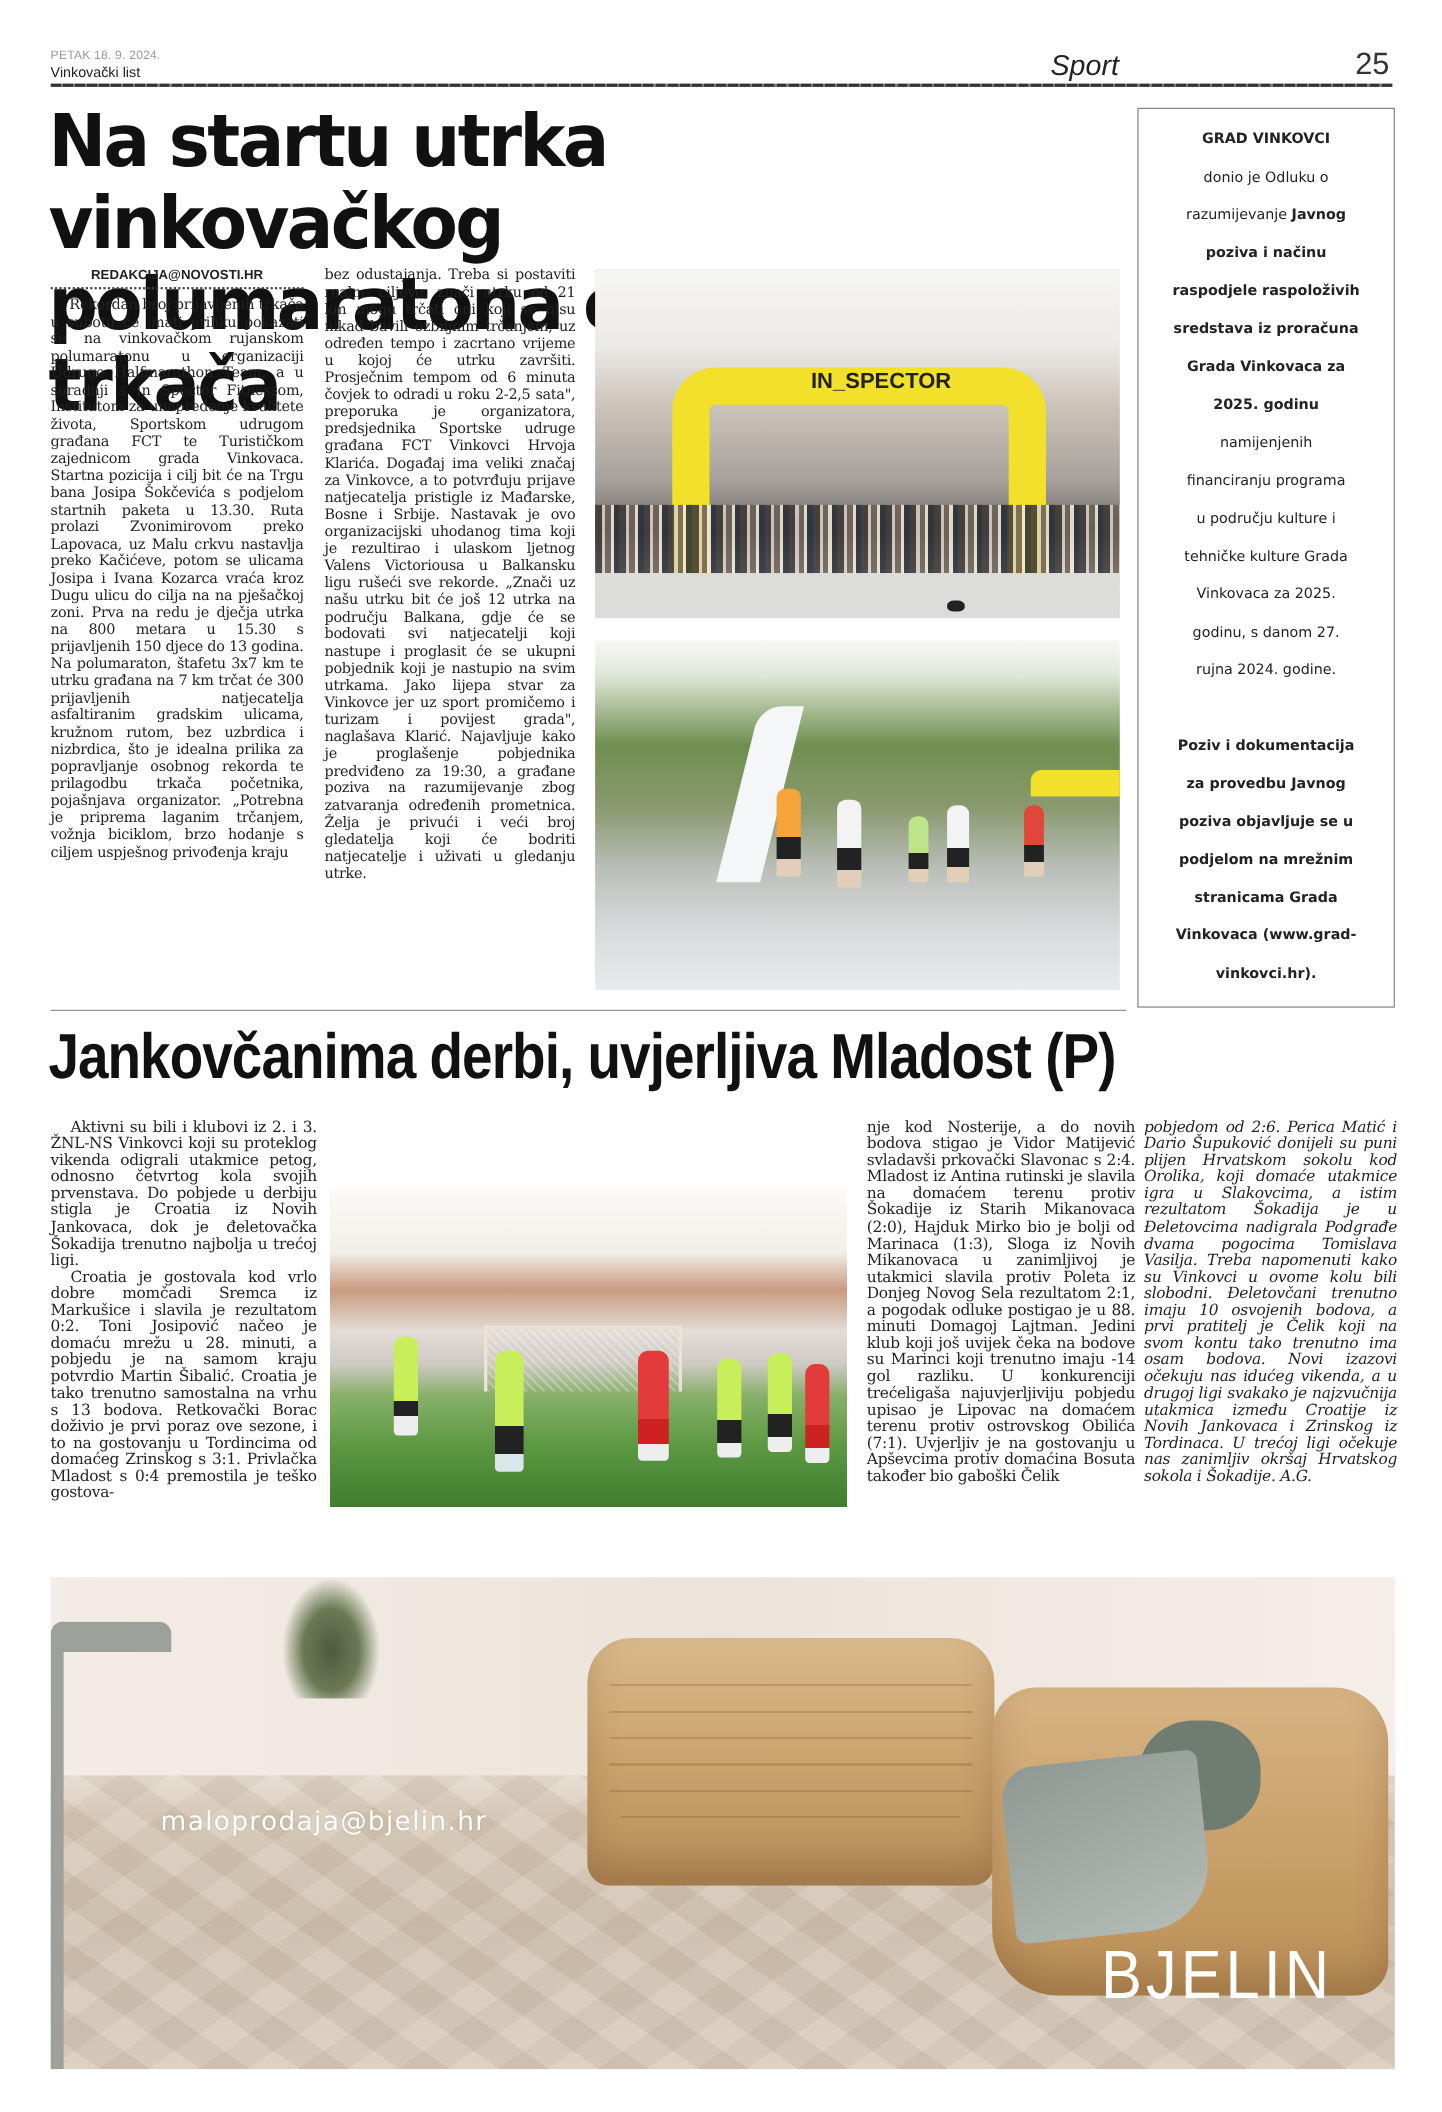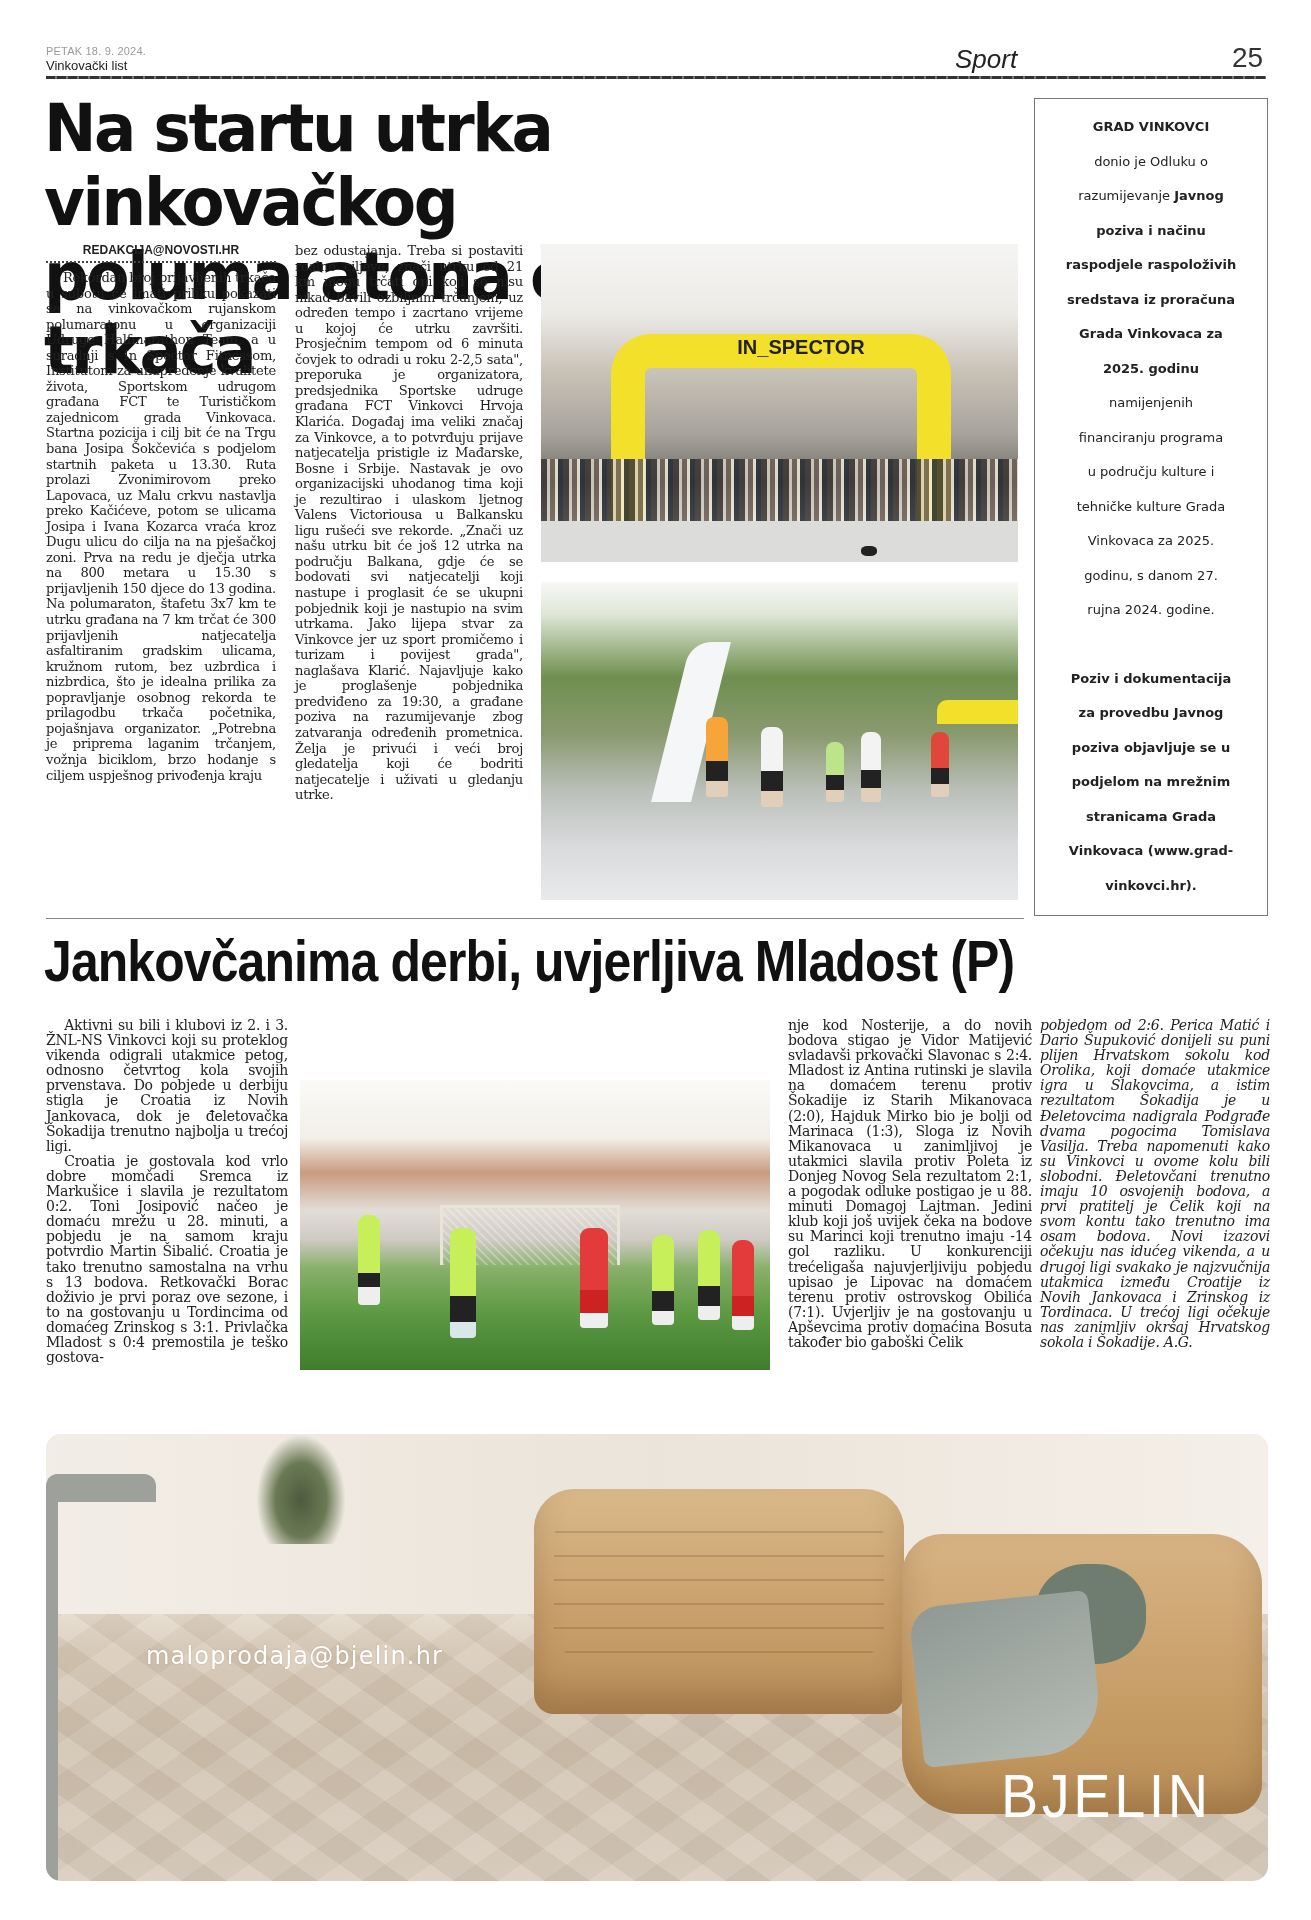--- a/index.html
+++ b/index.html
@@ -56,21 +56,21 @@
 
   
   .h2 { position: absolute; left: 44px; top: 926px; width: 1240px; font-family: "Liberation Sans", sans-serif; font-weight: bold; font-size: 58px; line-height: 70px; letter-spacing: -1px; color: #111; transform: scaleX(0.86); transform-origin: left top; white-space: nowrap; }
 
   .col3 { left: 46px; top: 1018px; width: 242px; }
   .col4 { left: 788px; top: 1018px; width: 244px; }
   .col5 { left: 1040px; top: 1018px; width: 230px; font-style: italic; }
   .colb { font-size: 14px; line-height: 15.1px; }
 
   
-  .ad { position: absolute; left: 46px; top: 1434px; width: 1222px; height: 447px; overflow: hidden; background: linear-gradient(180deg, #efe9e1 0%, #ebe3d8 35%, #d9cbb9 48%, #d1c3b0 70%, #d8ccbd 100%); border-radius: 15px; }
+  .ad { position: absolute; left: 46px; top: 1434px; width: 1222px; height: 447px; overflow: hidden; background: linear-gradient(180deg, #efe9e1 0%, #ebe3d8 35%, #d9cbb9 48%, #d1c3b0 70%, #d8ccbd 100%); }
   .ad-floor { position: absolute; left: 0; top: 180px; width: 1222px; height: 267px; background: repeating-linear-gradient(35deg, rgba(255,255,255,0.07) 0 26px, rgba(120,100,80,0.07) 26px 52px), repeating-linear-gradient(-35deg, rgba(255,255,255,0.05) 0 26px, rgba(120,100,80,0.05) 26px 52px); }
   .ad-wall { position: absolute; left: 0; top: 0; width: 1222px; height: 180px; background: linear-gradient(90deg, #f2ede6, #ebe4da 50%, #f4efe8); }
   .chair-frame { position: absolute; left: 0; top: 40px; width: 110px; height: 420px; border-left: 12px solid #9ea19b; border-top: 28px solid #9ea19b; border-radius: 12px 12px 0 0; }
   .sofa1 { position: absolute; left: 488px; top: 55px; width: 370px; height: 225px; background: linear-gradient(180deg, #d9b98a 0%, #c9a06b 55%, #b88d58 100%); border-radius: 40px 40px 20px 20px; box-shadow: inset 0 -20px 30px rgba(90,60,30,0.25); }
   .sofa1-lines { position: absolute; left: 508px; top: 75px; width: 330px; height: 150px; background: repeating-linear-gradient(180deg, transparent 0 22px, rgba(110,80,40,0.25) 22px 24px); border-radius: 30px; }
   .sofa2 { position: absolute; left: 856px; top: 100px; width: 360px; height: 280px; background: linear-gradient(180deg, #d7b384 0%, #c79d66 60%, #b98d56 100%); border-radius: 40px 50px 30px 60px; box-shadow: inset 0 -20px 30px rgba(90,60,30,0.25); }
   .blanket { position: absolute; left: 870px; top: 165px; width: 180px; height: 160px; background: linear-gradient(160deg, #8f9893, #b6bcb6); border-radius: 30px 10px 60px 10px; transform: rotate(-6deg); }
   .pillow { position: absolute; left: 990px; top: 130px; width: 110px; height: 100px; background: #6f7d71; border-radius: 45%; }
   .plant { position: absolute; left: 210px; top: 0; width: 90px; height: 110px; background: radial-gradient(ellipse at 50% 60%, #4d5b3e 0%, #6b7a55 40%, transparent 70%); }
   .ad-email { position: absolute; left: 100px; top: 208px; font-family: "DejaVu Sans", sans-serif; font-size: 24px; letter-spacing: 1.2px; color: #ffffff; text-shadow: 0 0 2px rgba(0,0,0,0.15); }

